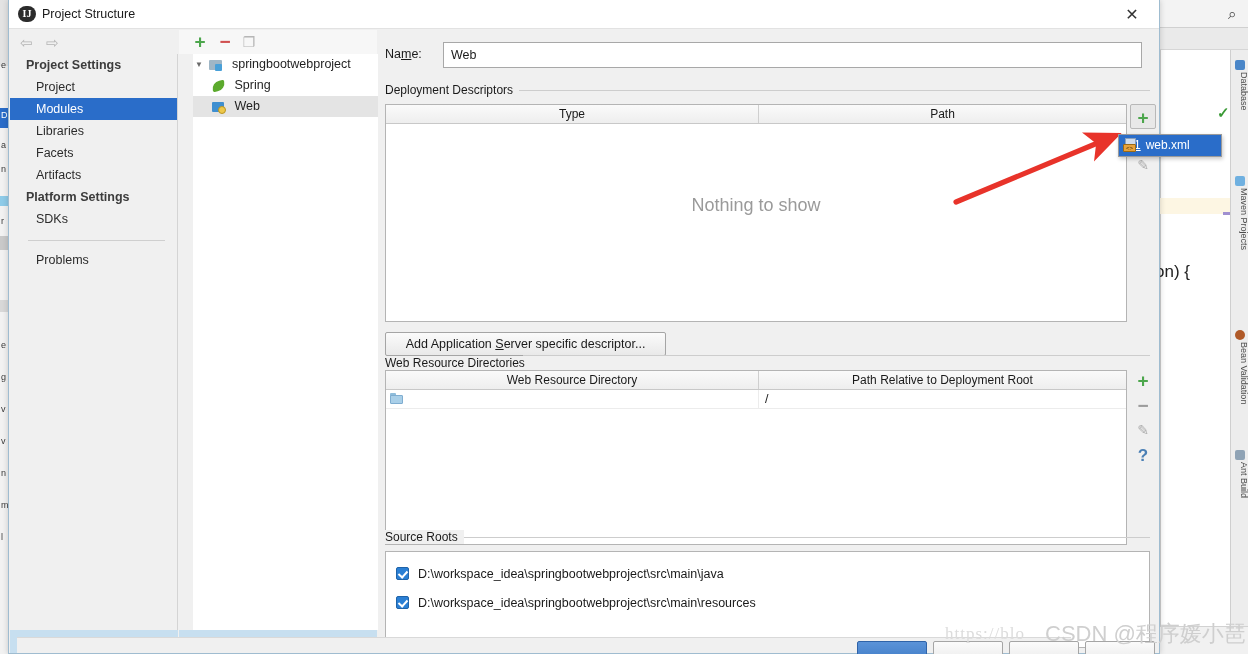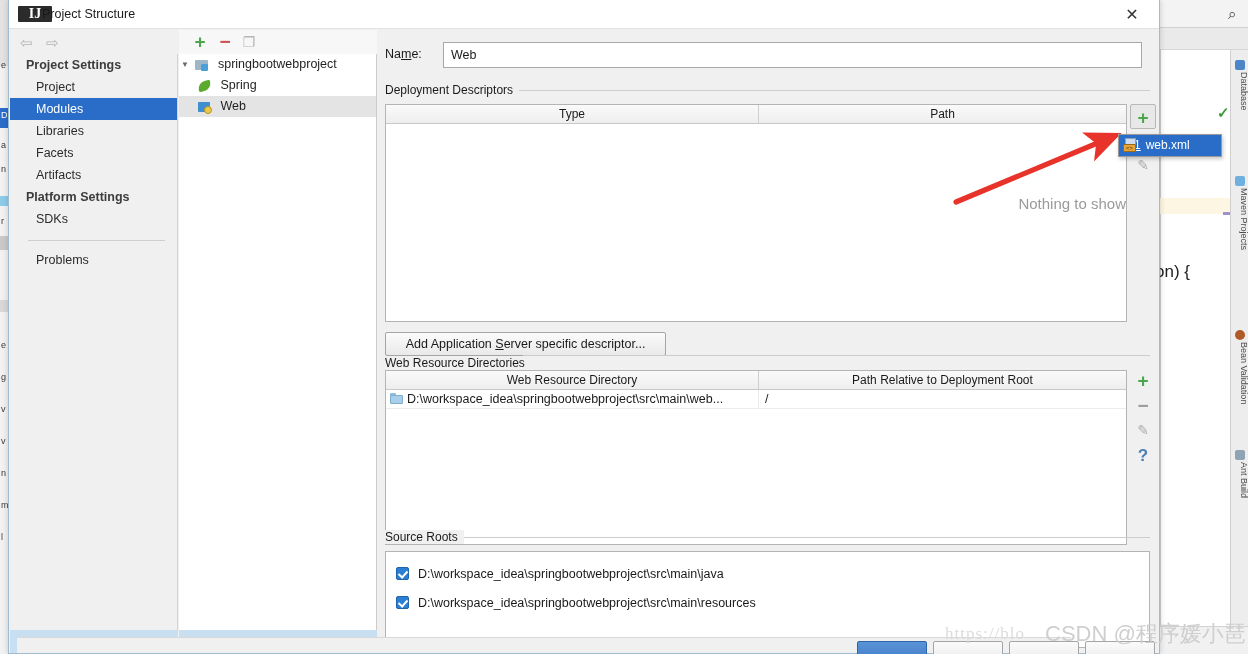--- a/index.html
+++ b/index.html
@@ -88,23 +88,23 @@
     background: #f0f0f0;
     border: 1px solid #9fbcd0;
     border-top: none;
     box-shadow: 0 0 6px rgba(0,0,0,0.18);
   }
   .titlebar {
     position: relative; height: 29px; background: #ffffff;
     border-bottom: 1px solid #e2e2e2;
   }
   .ij-logo {
-    position: absolute; left: 9px; top: 6px; width: 34px; height: 16px;
-    background: #2b2b2b; border-radius: 1px;
-    color: #ffffff; font-size: 14px; font-weight: bold;
+    position: absolute; left: 9px; top: 6px; width: 18px; height: 16px;
+    background: #2b2b2b; border-radius: 8px;
+    color: #ffffff; font-size: 10px; font-weight: bold;
     text-align: center; line-height: 16px;
     font-family: "Liberation Serif", serif;
   }
   .title-text {
     position: absolute; left: 33px; top: 7px;
     font-size: 12.5px; color: #1a1a1a;
   }
   .close-btn {
     position: absolute; right: 8px; top: 0; width: 38px; height: 29px;
     line-height: 29px; text-align: center;
@@ -143,21 +143,21 @@
   
   .tree-toolbar {
     position: absolute; left: 170px; top: 30px; width: 198px; height: 24px;
     background: #f7f7f7;
   }
   .tb-btn {
     position: absolute; top: 2px; width: 20px; height: 20px;
     text-align: center; line-height: 20px; font-size: 16px; cursor: default;
   }
   .tree-panel {
-    position: absolute; left: 170px; top: 54px; width: 198px; bottom: 23px;
+    position: absolute; left: 184px; top: 54px; width: 198px; bottom: 23px;
     background: #ffffff; border-right: 1px solid #cccccc;
   }
   .tree-row {
     position: relative; height: 21px; line-height: 21px;
     font-size: 12.5px; color: #1f1f1f; cursor: default; white-space: nowrap;
   }
   .tree-row.selected { background: #e4e4e4; }
   .tw {
     display: inline-block; width: 12px; text-align: center;
     font-size: 8px; color: #6a6a6a; vertical-align: middle;
@@ -236,22 +236,22 @@
     position: relative; height: 19px; background: #f2f2f2;
     border-bottom: 1px solid #c8c8c8;
   }
   .th {
     position: absolute; top: 0; height: 18px; line-height: 18px;
     text-align: center; font-size: 12px; color: #1a1a1a;
     background: linear-gradient(#fafafa,#eeeeee);
   }
   .th.div { border-left: 1px solid #cfcfcf; }
   .empty-msg {
-    position: absolute; width: 100%; text-align: right;
-    font-size: 15px; color: #9a9a9a;
+    position: absolute; width: 100%; text-align: center;
+    font-size: 18px; color: #9a9a9a;
   }
 
   .side-tools {
     position: absolute; width: 26px;
   }
   .side-btn {
     position: relative; width: 26px; height: 25px;
     text-align: center; line-height: 25px; cursor: default;
   }
   .plus-g { color: #4ca64c; font-size: 19px; font-weight: bold; }
@@ -527,21 +527,21 @@
 
       <div class="table-box" style="left:7px; top:340px; width:742px; height:175px;">
         <div class="th-row">
           <div class="th" style="left:0; width:372px;">Web Resource Directory</div>
           <div class="th div" style="left:372px; width:368px;">Path Relative to Deployment Root</div>
         </div>
         <div class="grid-row">
           <div class="cell-dir" style="width:366px;">
             <span class="folder-ico">
               <span class="ft"></span><span class="fb"></span>
-            </span><span>D:\workspace_idea\springbootwebproject\src\main\web...</span>
+            </span>
           </div>
           <div class="cell-path" style="left:372px; width:368px;">/</div>
         </div>
       </div>
 
       <div class="side-tools" style="left:752px; top:338px;">
         <div class="side-btn">
           <span class="plus-g">+</span>
         </div>
         <div class="side-btn">

